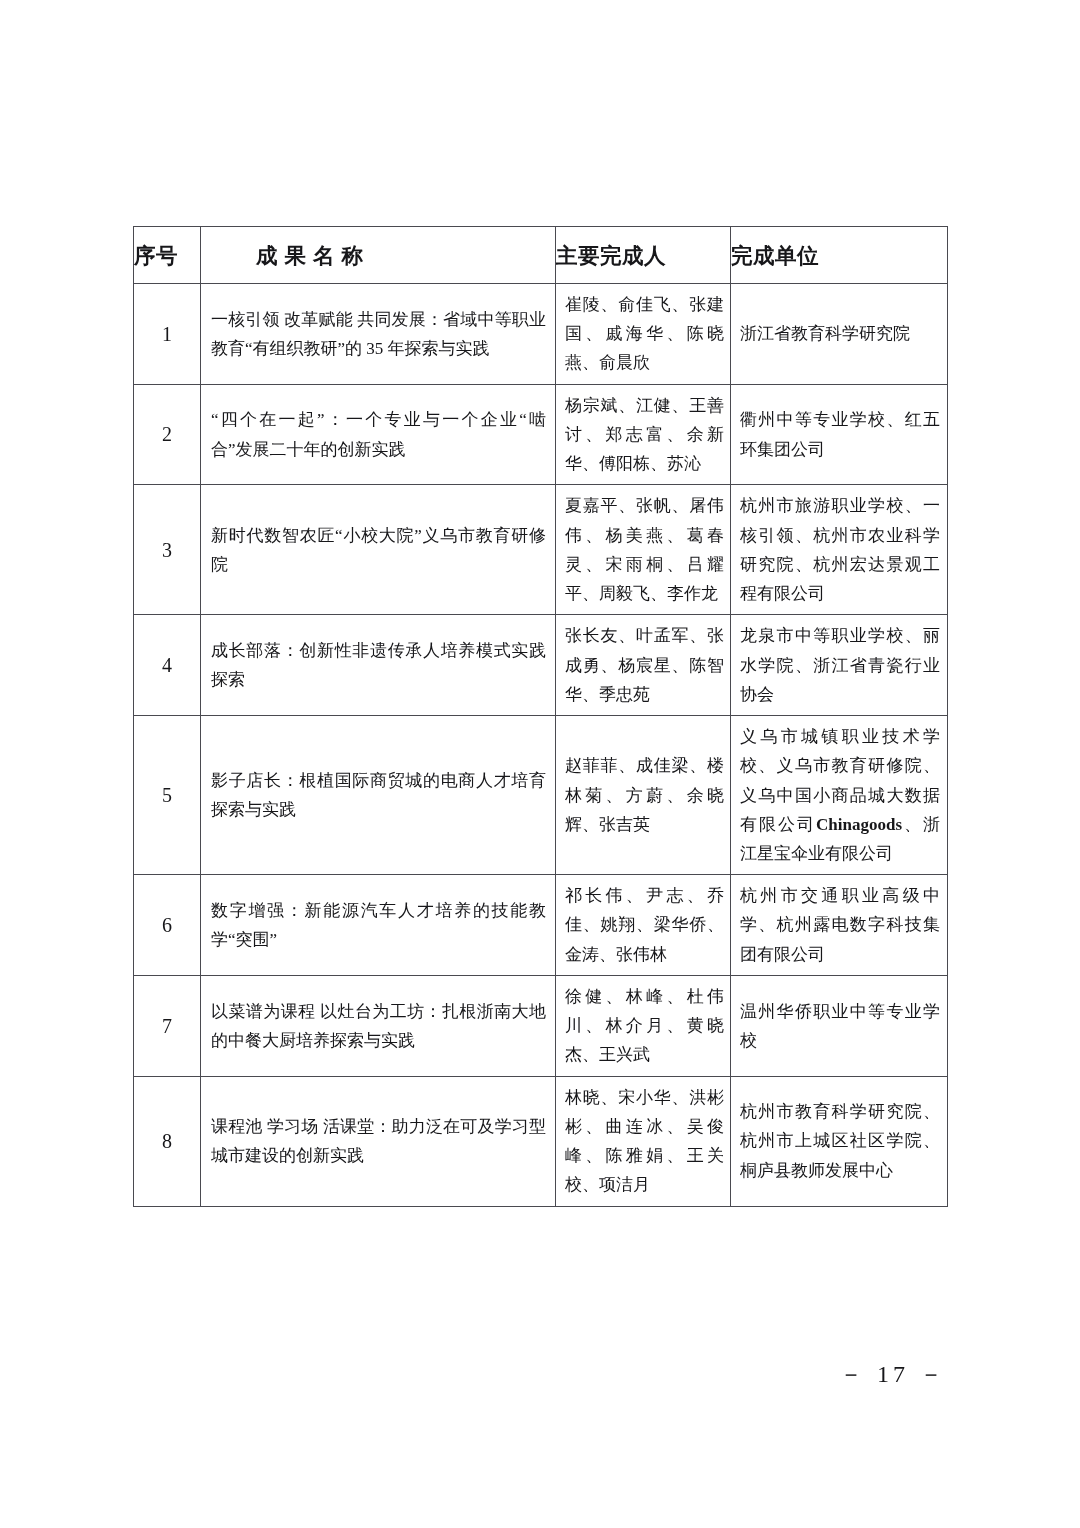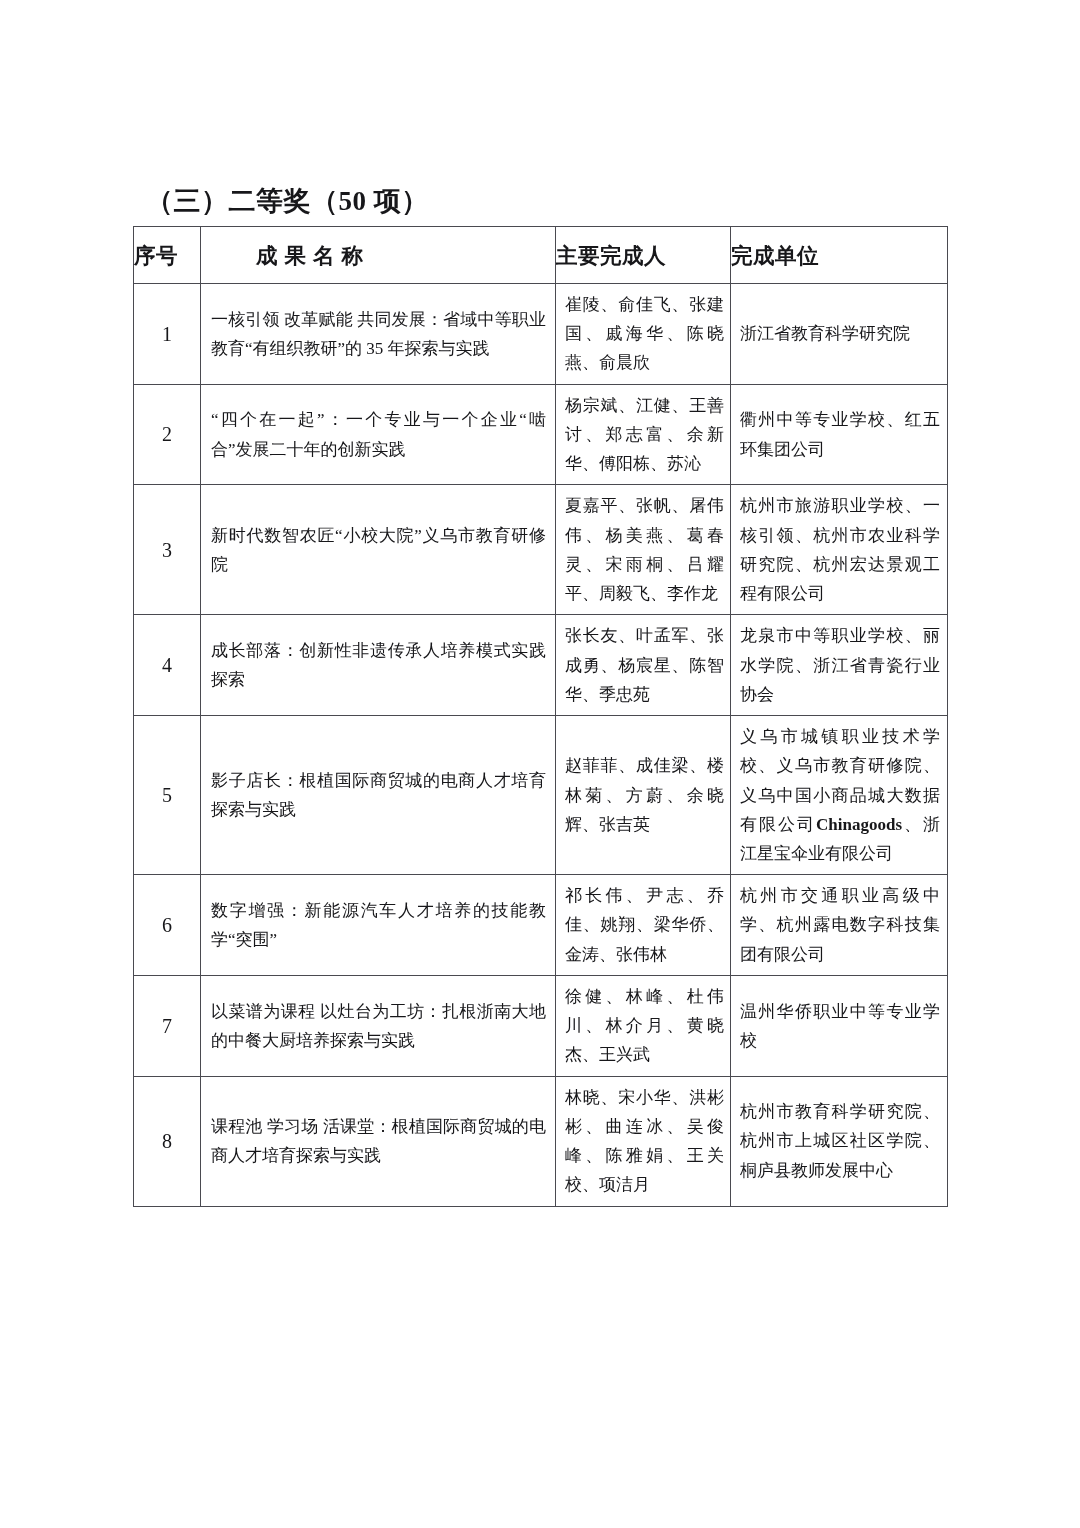--- a/index.html
+++ b/index.html
@@ -114,21 +114,20 @@
     font-size: 24px;
     letter-spacing: 4px;
     font-family: "Liberation Serif", "DejaVu Serif", serif;
   }
 </style>
 </head>
 <body>
 
 <div class="page">
 
-  <div class="section-heading">（三）二等奖（50 项）</div>
 
   <table class="award-table">
     <colgroup>
       <col class="col-idx">
       <col class="col-title">
       <col class="col-ppl">
       <col class="col-unit">
     </colgroup>
     <thead>
       <tr>
@@ -227,27 +226,28 @@
             <span class="cell-text">徐健、林峰、杜伟川、林介月、黄晓杰、王兴武</span>
           </td>
         <td class="unit">
             <span class="cell-text">温州华侨职业中等专业学校</span>
           </td>
       </tr>
 
       <tr>
         <td class="idx">8</td>
         <td class="title">
-            <span class="cell-text">课程池 学习场 活课堂：根植国际商贸城的电商人才培育探索与实践</span>
+            <span class="cell-text">课程池 学习场 活课堂：助力泛在可及学习型城市建设的创新实践</span>
           </td>
         <td class="ppl">
             <span class="cell-text">林晓、宋小华、洪彬彬、曲连冰、吴俊峰、陈雅娟、王关校、项洁月</span>
           </td>
         <td class="unit">
             <span class="cell-text">杭州市教育科学研究院、杭州市上城区社区学院、桐庐县教师发展中心</span>
           </td>
       </tr>
 
     </tbody>
   </table>
 
+  <div class="page-number">－ 17 －</div>
 
 </div>
 
 </body></html>

